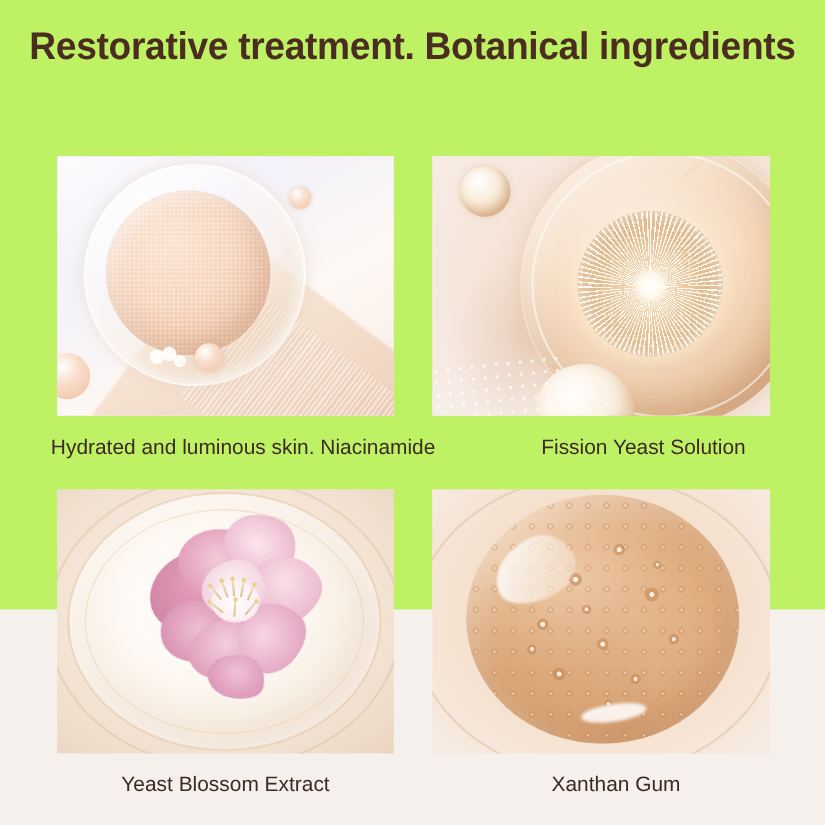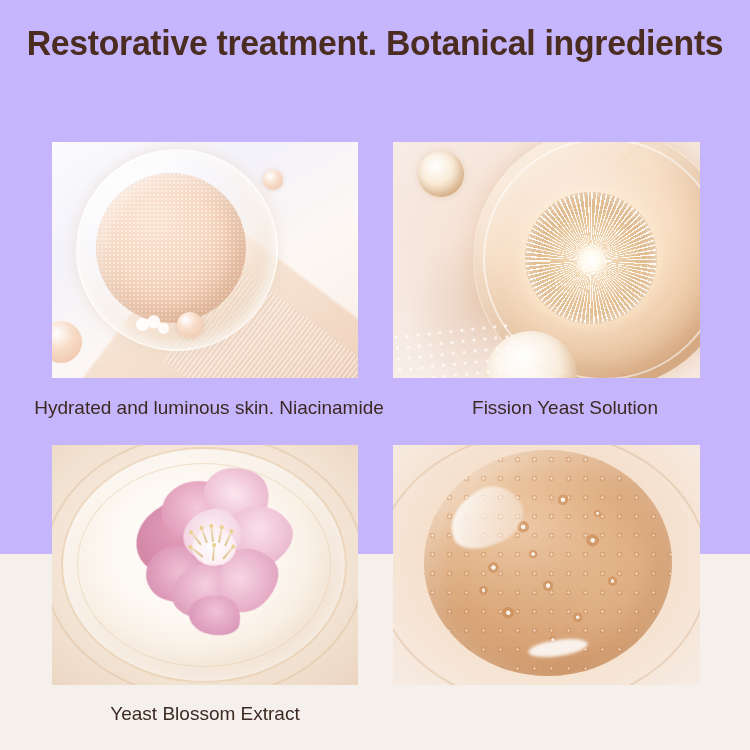--- a/index.html
+++ b/index.html
@@ -12,21 +12,21 @@
     height: 750px;
     background: #f5f0ec;
     font-family: "Liberation Sans", sans-serif;
     overflow: hidden;
     position: relative;
   }
   #root {
     width: 750px;
     height: 554px;
     position: relative;
-    background: #c4b5fd;
+    background: #bef264;
   }
 
   
   .main-title {
     position: absolute;
     left: 0;
     top: 22px;
     width: 750px;
     text-align: center;
     font-family: "Liberation Sans", sans-serif;
@@ -76,22 +76,22 @@
     color: #3c2a22;
     white-space: nowrap;
   }
 
   
   .cell-tl { left: 52px;  top: 142px; width: 306px; height: 236px; }
   .cell-tr { left: 393px; top: 142px; width: 307px; height: 236px; }
   .cell-bl { left: 52px;  top: 445px; width: 306px; height: 240px; }
   .cell-br { left: 393px; top: 445px; width: 307px; height: 240px; }
 
-  .cap-tl { left: 4px;   top: 396px; width: 410px; }
-  .cap-tr { left: 400px; top: 396px; width: 330px; text-align: center; }
+  .cap-tl { left: 16px;   top: 396px; width: 410px; }
+  .cap-tr { left: 420px; top: 396px; width: 330px; text-align: center; }
   .cap-bl { left: 40px;  top: 702px; width: 330px; }
   .cap-br { left: 395px; top: 702px; width: 330px; }
 
   
   .p1-bg {
     position: absolute; inset: 0;
     background:
       linear-gradient(150deg, #fbfbfd 0%, #f4f2fa 30%, #fdf8f4 62%, #f8ece3 100%);
   }
   .p1-diag {
@@ -476,14 +476,15 @@
       <div class="p4-outerring"></div>
       <div class="p4-gel">
         <div class="p4-swirl"></div>
         <div class="p4-bubbles2"></div>
         <div class="p4-bubbles"></div>
         <div class="p4-hi"></div>
         <div class="p4-hi2"></div>
       </div>
     </div>
   </div>
+  <div class="caption cap-br">Xanthan Gum</div>
 
 </div>
 
 </body></html>

